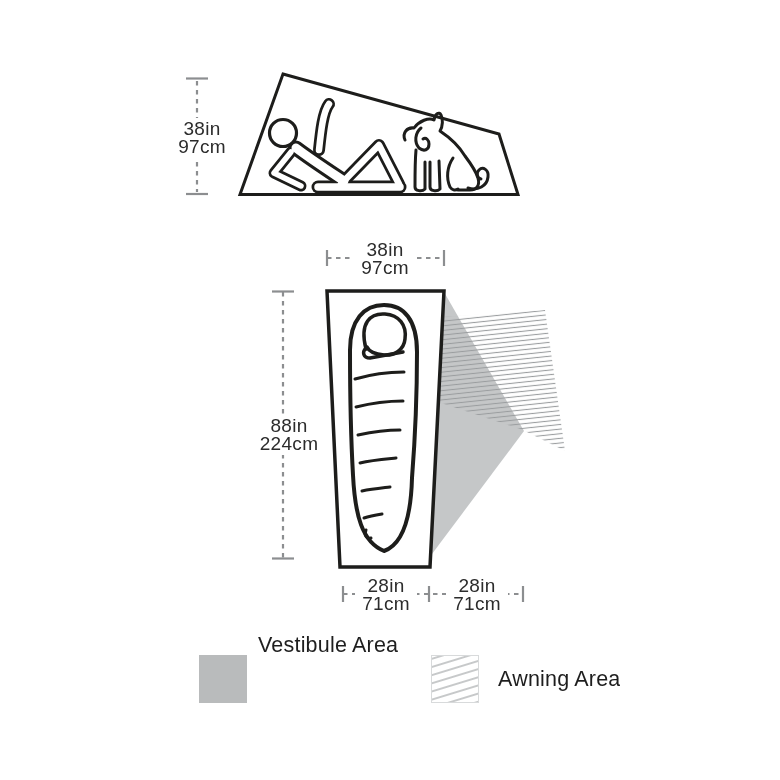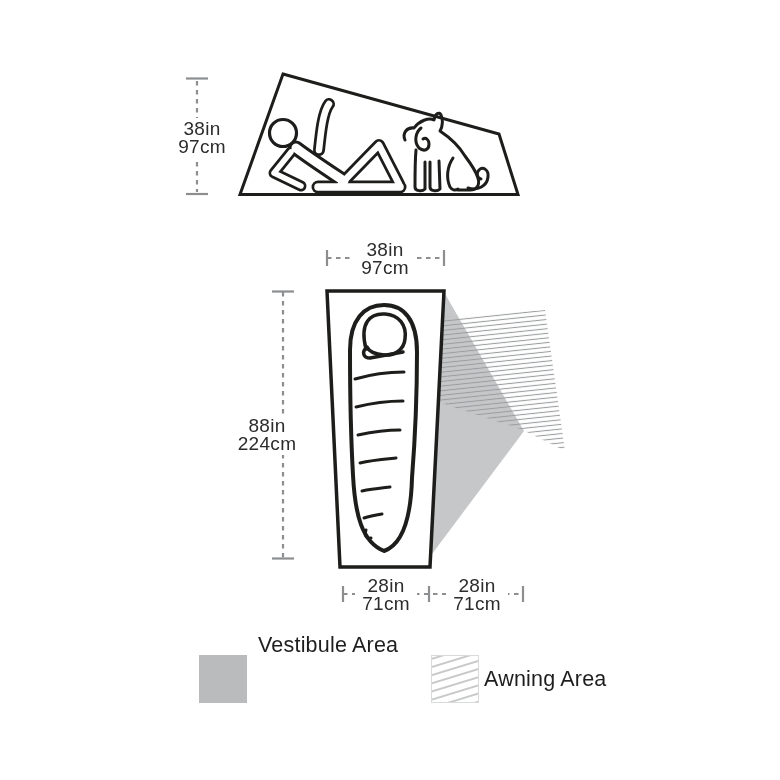--- a/index.html
+++ b/index.html
@@ -121,21 +121,21 @@
   <div class="dim-label" style="left:170px;top:118px;width:64px;">
     <span>38in</span>
     <span>97cm</span>
   </div>
 
   <div class="dim-label" style="left:353px;top:239px;width:64px;">
     <span>38in</span>
     <span>97cm</span>
   </div>
 
-  <div class="dim-label" style="left:230px;top:415px;width:74px;">
+  <div class="dim-label" style="left:252px;top:415px;width:74px;">
     <span>88in</span>
     <span>224cm</span>
   </div>
 
   <div class="dim-label" style="left:355px;top:575px;width:62px;">
     <span>28in</span>
     <span>71cm</span>
   </div>
 
   <div class="dim-label" style="left:446px;top:575px;width:62px;">
@@ -144,15 +144,15 @@
   </div>
 
   <div class="legend-swatch-solid" style="left:199px;top:655px;"></div>
   <div class="legend-label" style="left:258px;top:619px;">Vestibule Area</div>
 
   <div class="legend-swatch-hatch" style="left:431px;top:655px;">
     <svg width="48" height="48">
       <rect x="0.5" y="0.5" width="47" height="47" fill="url(#hatch-legend)" stroke="#d8dadb" stroke-width="1"></rect>
     </svg>
   </div>
-  <div class="legend-label" style="left:484px;top:653px;">Awning Area</div>
+  <div class="legend-label" style="left:498px;top:653px;">Awning Area</div>
 
 </div>
 
 </body></html>

